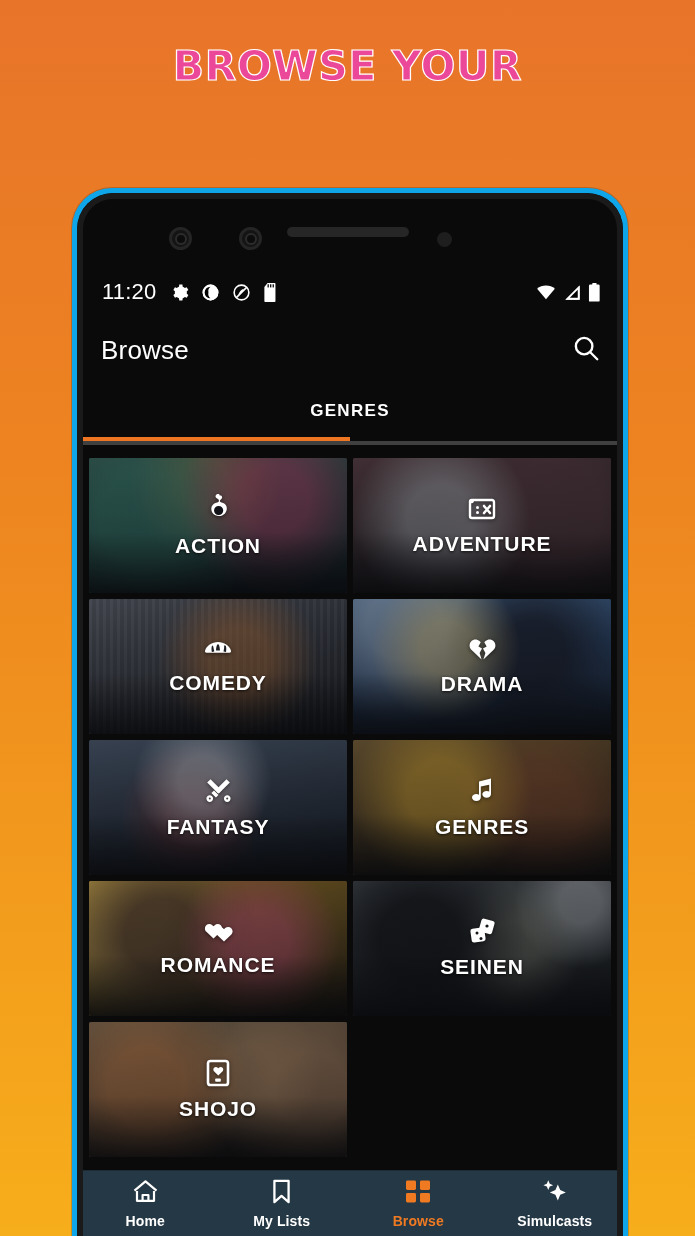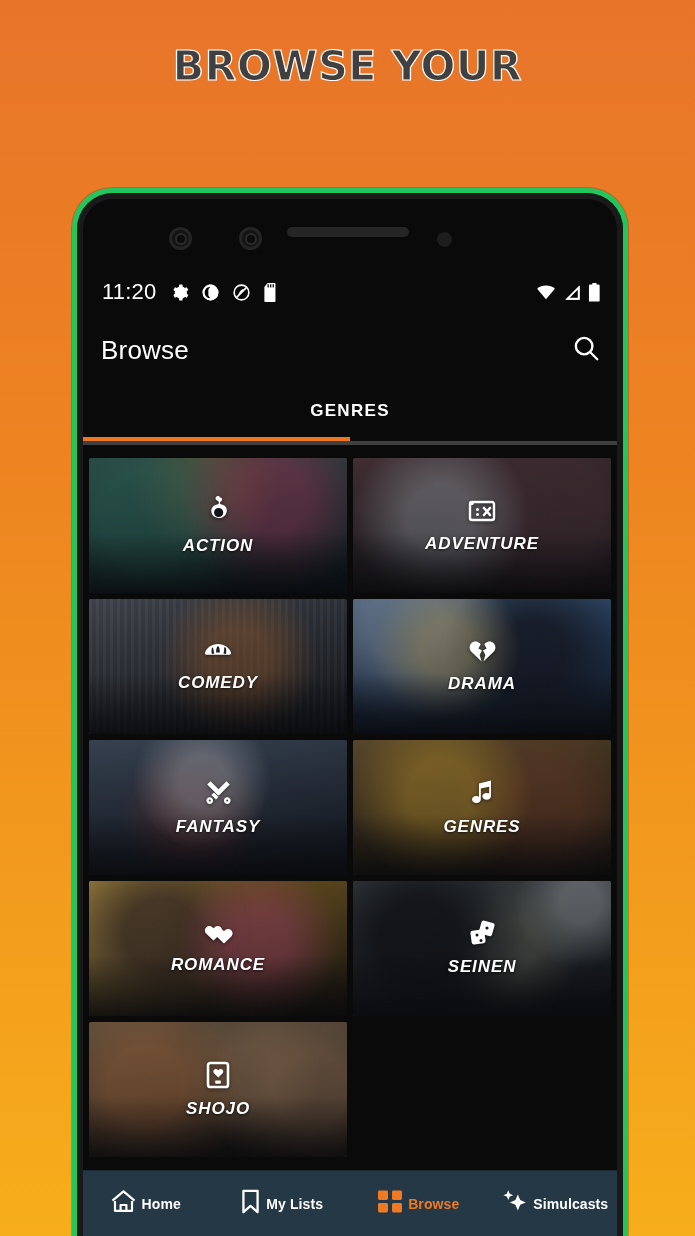--- a/index.html
+++ b/index.html
@@ -7,39 +7,39 @@
   body {
     font-family: "Liberation Sans", sans-serif;
     background: linear-gradient(180deg, #E8742A 0%, #ED8420 38%, #F29A1D 70%, #F7AE1B 100%);
     position: relative;
   }
 
   
   .headline {
     position:absolute; top:40px; left:0; right:0;
     text-align:center;
-    color:#404040;
+    color:#ec4899;
     font-weight:900;
     font-size:41px;
     line-height:52px;
     letter-spacing:0.6px;
     text-transform:uppercase;
     font-family:"DejaVu Sans", sans-serif;
     -webkit-text-stroke: 1.2px #ffffff;
   }
   .headline .l1 { display:block; }
   .headline .l2 { display:block; }
 
   
   .phone {
     position:absolute;
     left:72px; top:188px;
     width:556px; height:1048px;
     border-radius:40px 40px 0 0;
-    background:#22c55e;
+    background:#0ea5e9;
     padding:5px 5px 0 5px;
     box-shadow: 0 0 0 1px rgba(0,0,0,0.18);
   }
   .phone-inner {
     width:100%; height:100%;
     background:#0a0a0a;
     border-radius:36px 36px 0 0;
     overflow:hidden;
     position:relative;
   }
@@ -136,34 +136,33 @@
     background:linear-gradient(180deg, rgba(10,12,16,0.32) 0%, rgba(10,12,16,0.40) 55%, rgba(8,9,12,0.88) 100%);
   }
   .card-body {
     position:absolute; inset:0;
     display:flex; flex-direction:column;
     align-items:center; justify-content:center;
     gap:6px;
   }
   .card-icon { filter: drop-shadow(0 1px 2px rgba(0,0,0,0.55)); }
   .card-label {
-    color:#fff; font-size:17px; font-weight:600; letter-spacing:0.9px;
+    color:#fff; font-size:21px; font-weight:600; letter-spacing:0.9px;
     text-shadow:0 1px 3px rgba(0,0,0,0.8);
-    font-style:italic;
   }
 
   
   .bottomnav {
     position:absolute; left:0; right:0; bottom:0; height:66px;
     background:#253845;
     display:flex; z-index:35;
     border-top:1px solid #1c2b36;
   }
   .nav-item {
-    flex:1; display:flex; flex-direction:row;
+    flex:1; display:flex; flex-direction:column;
     align-items:center; justify-content:center; gap:5px;
   }
   .nav-label { font-size:14px; font-weight:700; color:#ffffff; letter-spacing:0.1px; }
   .nav-item.active .nav-label { color:#F07A22; }
 </style>
 </head>
 <body>
 
 <div class="headline">
   <span class="l1">BROWSE YOUR</span>

